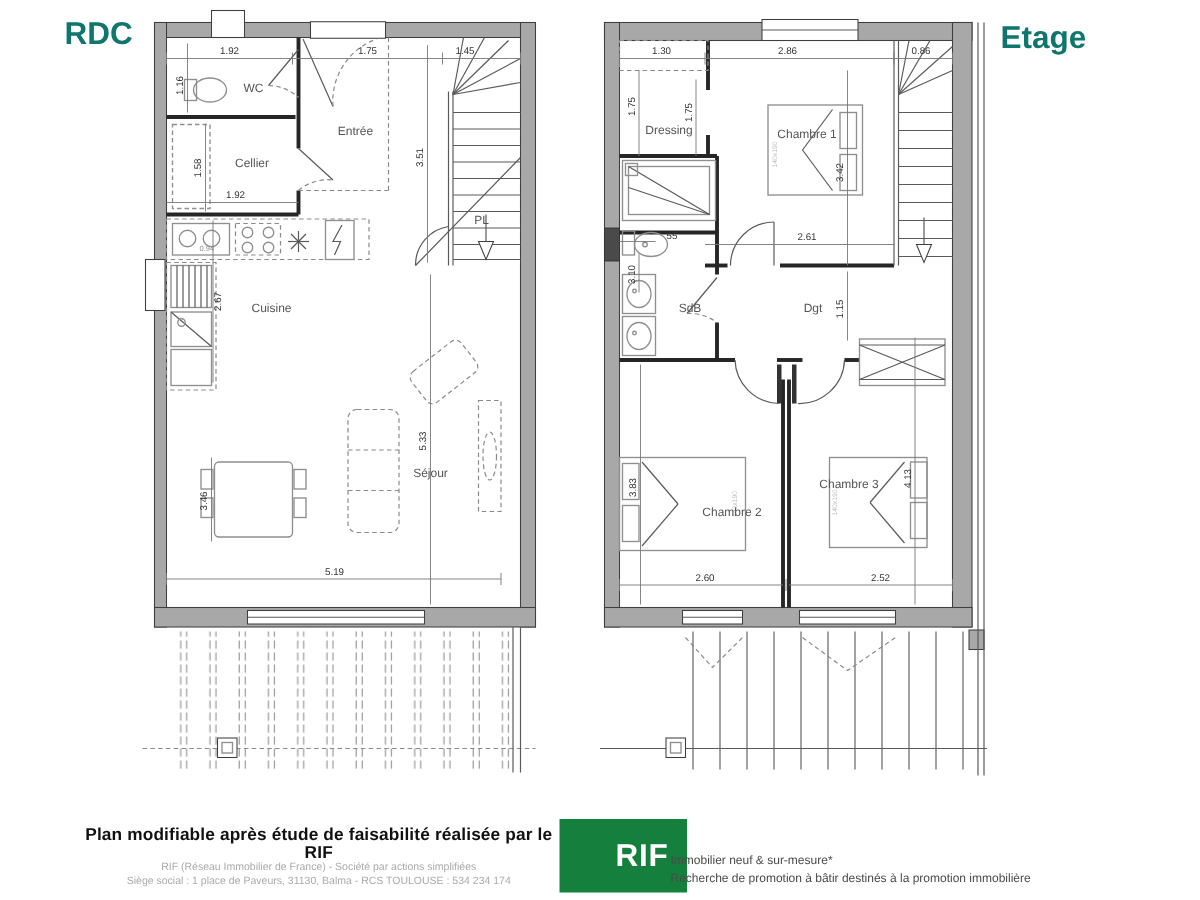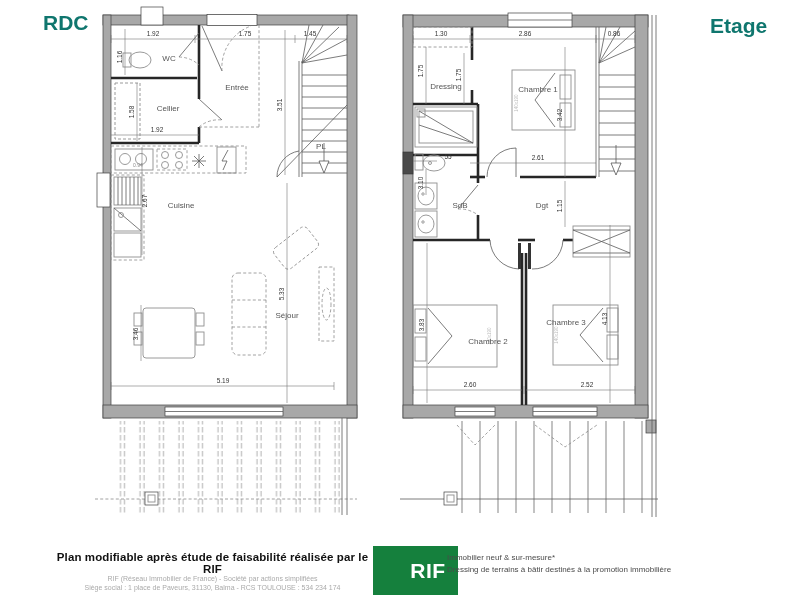--- a/index.html
+++ b/index.html
@@ -1,20 +1,20 @@
 <!DOCTYPE html>
 <html><head>
 <meta charset="utf-8">
 <style>
   html,body{margin:0;padding:0;background:#fff;}
   .stage{position:relative;width:800px;height:600px;background:#ffffff;overflow:hidden;
          font-family:"Liberation Sans",sans-serif;}
   .plan-title{position:absolute;font-size:21px;font-weight:600;color:#0f766e;}
   #title-rdc{left:43px;top:11px;}
-  #title-etage{left:710px;top:14px;}
+  #title-etage{left:667px;top:14px;}
   svg{position:absolute;overflow:visible;}
   #svg-rdc{left:95px;top:5px;}
   #svg-etage{left:400px;top:5px;}
   .wall{fill:#a8a8a8;stroke:#3f3f3f;stroke-width:.7;}
   .darkblock{fill:#4a4a4a;stroke:#333;stroke-width:.6;}
   .white{fill:#ffffff;stroke:#3f3f3f;stroke-width:.7;}
   .part{stroke:#262626;stroke-width:2.6;fill:none;}
   .thin{stroke:#5a5a5a;stroke-width:.8;fill:none;}
   .furn{stroke:#8f8f8f;stroke-width:.9;fill:none;}
   .dash{stroke:#8a8a8a;stroke-width:.8;fill:none;stroke-dasharray:3 2.2;}
@@ -22,21 +22,21 @@
   .dimtxt{font:6.5px "Liberation Sans",sans-serif;fill:#333;}
   .tiny{font:5px "Liberation Sans",sans-serif;fill:#8a8a8a;}
   .bedtxt{font:4.5px "Liberation Sans",sans-serif;fill:#bcbcbc;}
   .roomtxt{font:8px "Liberation Sans",sans-serif;fill:#555;}
   .footer-left{position:absolute;left:55px;top:551px;width:315px;text-align:center;}
   .f-title{font-size:11.5px;font-weight:bold;color:#111;letter-spacing:.1px;}
   .f-sub{font-size:7px;color:#aaa;line-height:8.5px;}
   .rif-logo{position:absolute;left:373px;top:546px;width:60px;height:49px;background:#15803d;
             color:#fff;display:flex;align-items:center;justify-content:center;
             font-weight:bold;font-size:21px;letter-spacing:.5px;padding-left:25px;}
-  .footer-right{position:absolute;left:447px;top:552px;font-size:8px;color:#4a4a4a;line-height:11.8px;}
+  .footer-right{position:absolute;left:447px;top:568px;font-size:8px;color:#4a4a4a;line-height:11.8px;}
 </style>
 </head>
 <body>
 
 <div class="stage">
 
   <div class="plan-title" id="title-rdc">RDC</div>
   <div class="plan-title" id="title-etage">Etage</div>
 
   <svg id="svg-rdc" width="275" height="515" viewBox="0 0 275 515">
@@ -382,16 +382,16 @@
     <div class="f-sub">RIF (Réseau Immobilier de France)  -  Société par actions simplifiées</div>
     <div class="f-sub">Siège social : 1 place de Paveurs, 31130, Balma - RCS TOULOUSE : 534 234 174</div>
   </div>
 
   <div class="rif-logo">
     <span>RIF</span>
   </div>
 
   <div class="footer-right">
     <div>Immobilier neuf &amp; sur-mesure*</div>
-    <div>Dressing de terrains à bâtir destinés à la promotion immobilière</div>
+    <div>Recherche de promotion à bâtir destinés à la promotion immobilière</div>
   </div>
 
 </div>
 
 </body></html>

